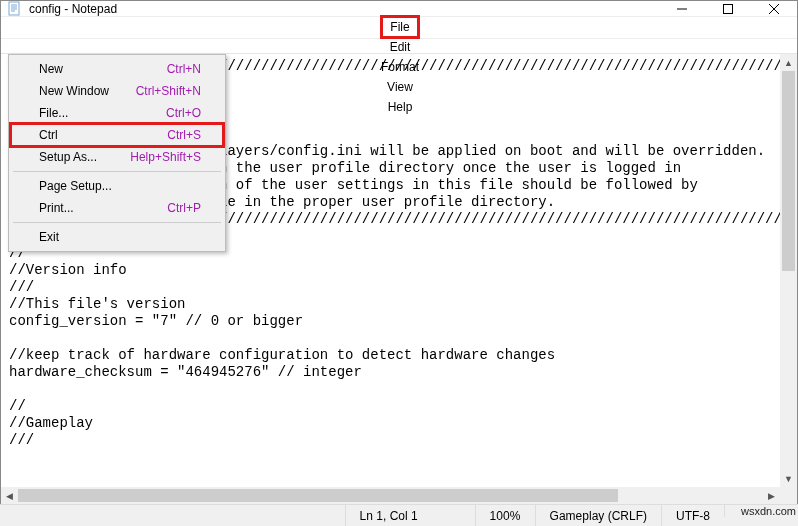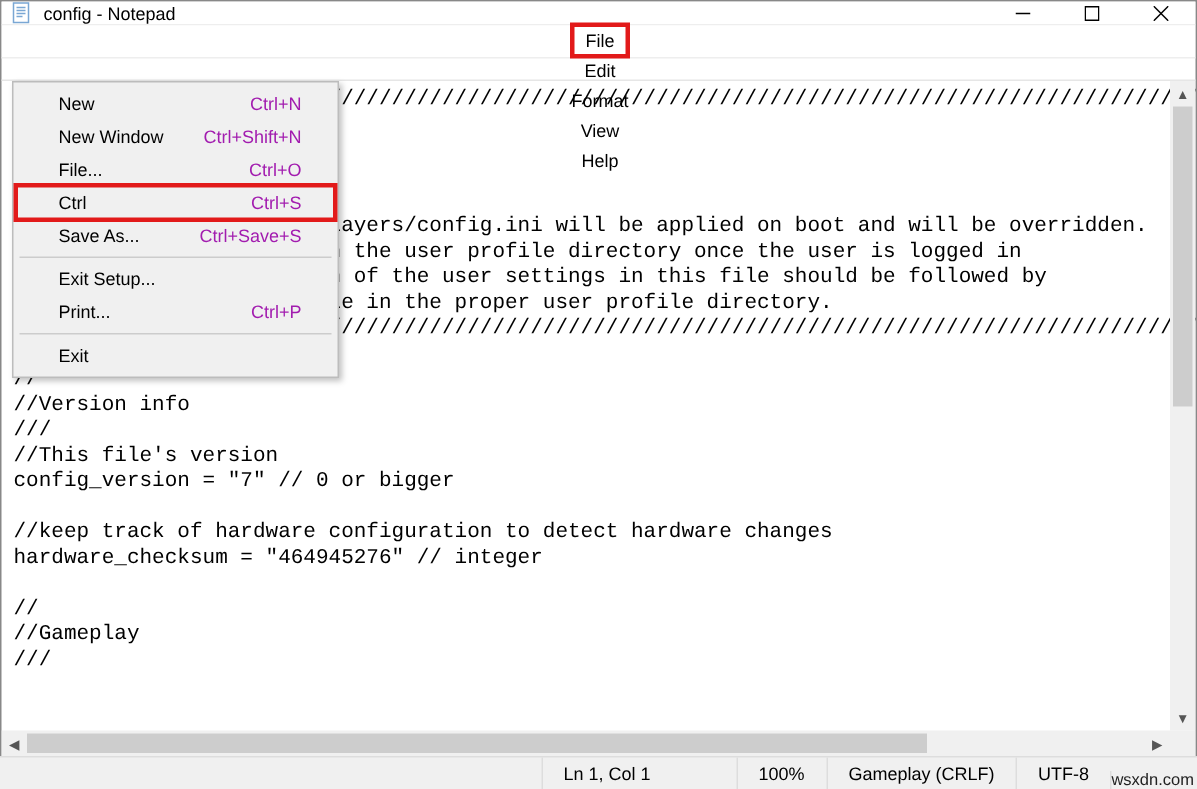--- a/index.html
+++ b/index.html
@@ -138,33 +138,33 @@
     width: 17px; height: 17px;
     background: #f0f0f0;
   }
   .statusbar {
     position: absolute;
     bottom: 0; left: 0; right: 0;
     height: 22px;
     background: #f0f0f0;
     border-top: 1px solid #ddd;
     display: flex;
-    align-items: flex-end;
+    align-items: flex-start;
     font-size: 12px;
   }
   .statusbar .cell {
     border-left: 1px solid #ddd;
     padding: 0 14px;
     height: 100%;
     display: flex; align-items: center;
     white-space: nowrap;
   }
   .statusbar .spacer { flex: 1; }
   .statusbar .wsxdn {
-    padding: 0 2px 0 0;
+    padding: 0 2px 0 16px;
     border-left: 1px solid #ddd;
     font-size: 11px;
     color: #222;
   }
 </style>
 </head>
 <body>
 
 <div class="titlebar">
   <span class="icon">
@@ -216,26 +216,26 @@
   </div>
   <div class="item">
     <span>File...</span>
     <span class="shortcut">Ctrl+O</span>
   </div>
   <div class="item save">
     <span>Ctrl</span>
     <span class="shortcut">Ctrl+S</span>
   </div>
   <div class="item">
-    <span>Save As...</span>
-    <span class="shortcut">Ctrl+Save+S</span>
+    <span>Setup As...</span>
+    <span class="shortcut">Help+Shift+S</span>
   </div>
   <div class="sep"></div>
   <div class="item">
-    <span>Exit Setup...</span>
+    <span>Page Setup...</span>
     <span class="shortcut"></span>
   </div>
   <div class="item">
     <span>Print...</span>
     <span class="shortcut">Ctrl+P</span>
   </div>
   <div class="sep"></div>
   <div class="item">
     <span>Exit</span>
     <span class="shortcut"></span>

